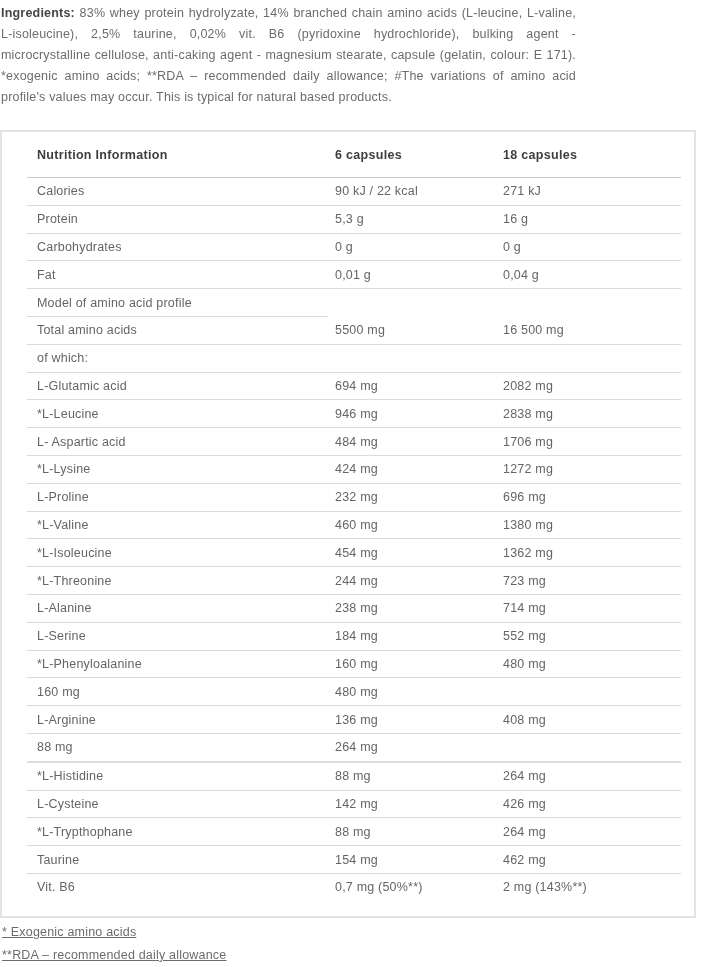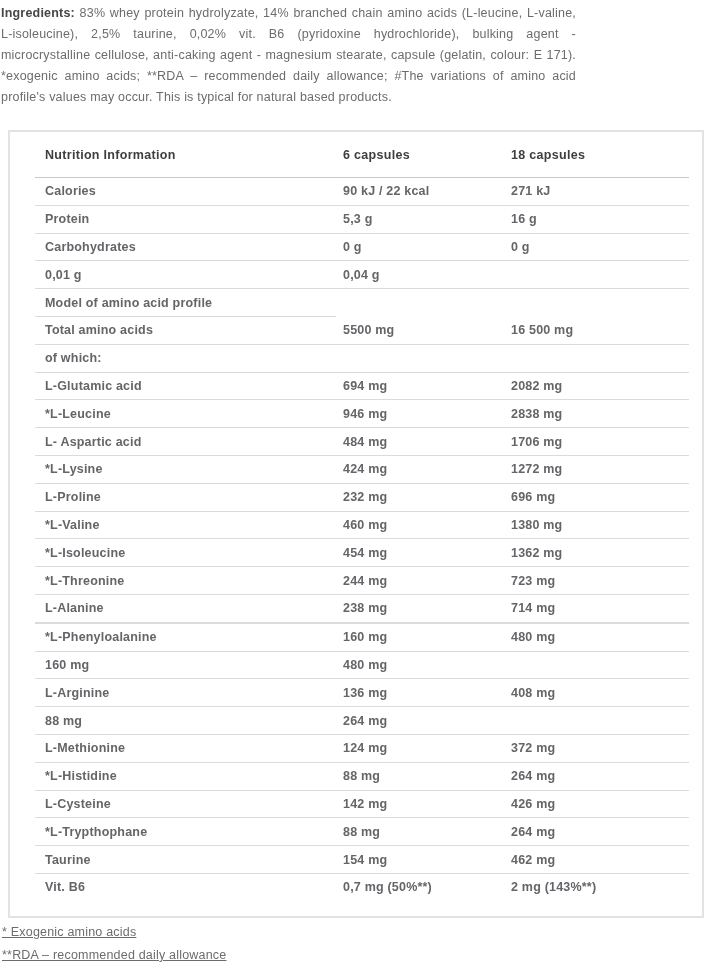--- a/index.html
+++ b/index.html
@@ -20,21 +20,21 @@
     color: #6b6c6e;
     text-align: justify;
   }
   .ingredients .ing-label {
     font-weight: bold;
     color: #454648;
   }
 
   
   .table-card {
-    margin: 22px 0 0 8px;
+    margin: 22px 0 0 0;
     width: 696px;
     border: 2px solid #e3e3e3;
     background: #ffffff;
     padding-bottom: 15px;
   }
   .header-row {
     height: 45px;
     display: grid;
     grid-template-columns: 298px 168px 1fr;
     align-items: center;
@@ -47,21 +47,20 @@
   .row {
     height: 26.8px;
     display: grid;
     grid-template-columns: 298px 168px 1fr;
     align-items: center;
     padding-left: 35px;
     font-size: 12.5px;
     letter-spacing: 0.2px;
     color: #646568;
     white-space: nowrap;
-    font-weight: bold;
   }
   .divider {
     height: 1px;
     background: #dbdbdb;
     margin-left: 25px;
     margin-right: 13px;
   }
   .divider.header-divider { background: #c9c9c9; }
   .divider.partial { width: 301px; margin-right: 0; }
 
@@ -102,20 +101,21 @@
     <div class="cell v18">16 g</div>
   </div>
 <div class="divider"></div>
   <div class="row">
     <div class="cell label">Carbohydrates</div>
     <div class="cell v6">0 g</div>
     <div class="cell v18">0 g</div>
   </div>
 <div class="divider"></div>
   <div class="row">
+    <div class="cell label">Fat</div>
     <div class="cell v6">0,01 g</div>
     <div class="cell v18">0,04 g</div>
   </div>
 <div class="divider"></div>
   <div class="row">
     <div class="cell label">Model of amino acid profile</div>
     <div class="cell v6"></div>
     <div class="cell v18"></div>
   </div>
 <div class="divider partial"></div>
@@ -178,20 +178,25 @@
     <div class="cell v6">244 mg</div>
     <div class="cell v18">723 mg</div>
   </div>
 <div class="divider"></div>
   <div class="row">
     <div class="cell label">L-Alanine</div>
     <div class="cell v6">238 mg</div>
     <div class="cell v18">714 mg</div>
   </div>
 <div class="divider"></div>
+  <div class="row">
+    <div class="cell label">L-Serine</div>
+    <div class="cell v6">184 mg</div>
+    <div class="cell v18">552 mg</div>
+  </div>
 <div class="divider"></div>
   <div class="row">
     <div class="cell label">*L-Phenyloalanine</div>
     <div class="cell v6">160 mg</div>
     <div class="cell v18">480 mg</div>
   </div>
 <div class="divider"></div>
   <div class="row">
     <div class="cell v6">160 mg</div>
     <div class="cell v18">480 mg</div>
@@ -201,25 +206,20 @@
     <div class="cell label">L-Arginine</div>
     <div class="cell v6">136 mg</div>
     <div class="cell v18">408 mg</div>
   </div>
 <div class="divider"></div>
   <div class="row">
     <div class="cell v6">88 mg</div>
     <div class="cell v18">264 mg</div>
   </div>
 <div class="divider"></div>
-  <div class="row">
-    <div class="cell label">L-Methionine</div>
-    <div class="cell v6">124 mg</div>
-    <div class="cell v18">372 mg</div>
-  </div>
 <div class="divider"></div>
   <div class="row">
     <div class="cell label">*L-Histidine</div>
     <div class="cell v6">88 mg</div>
     <div class="cell v18">264 mg</div>
   </div>
 <div class="divider"></div>
   <div class="row">
     <div class="cell label">L-Cysteine</div>
     <div class="cell v6">142 mg</div>

